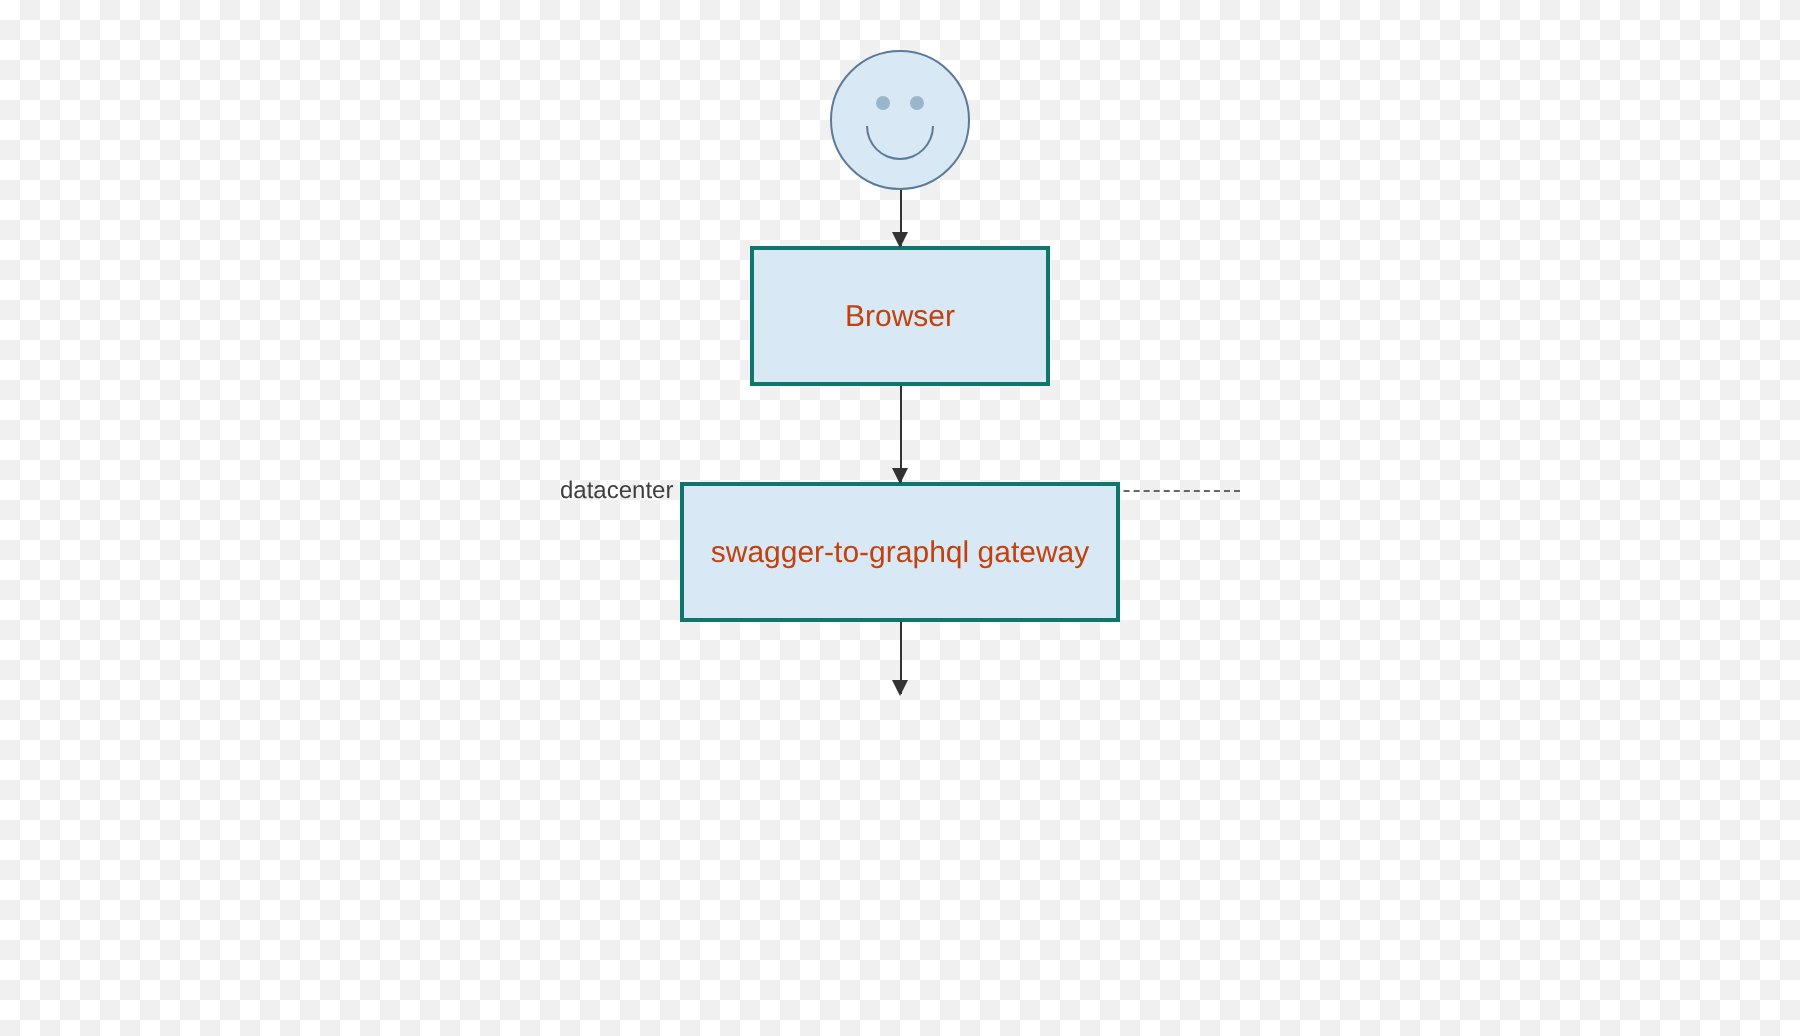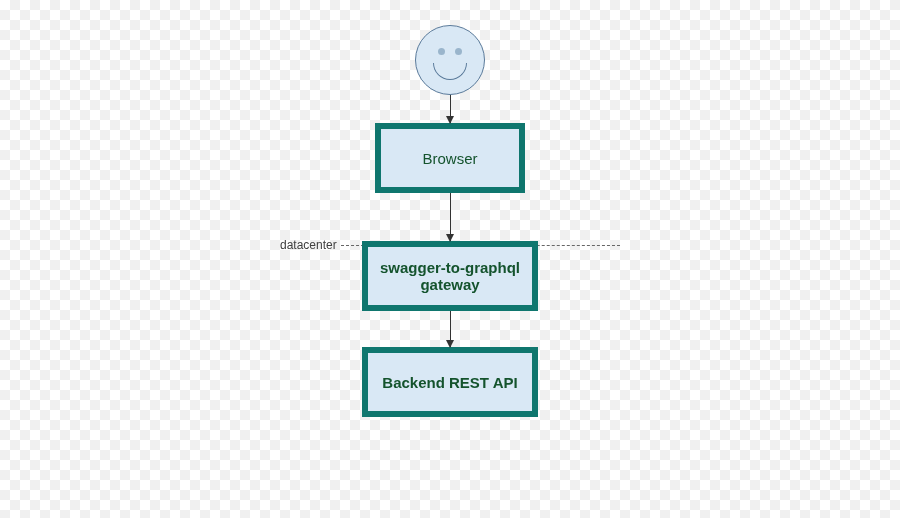--- a/index.html
+++ b/index.html
@@ -67,30 +67,30 @@
       transform: translateX(-50%);
       border-left: 4px solid transparent;
       border-right: 4px solid transparent;
       border-top: 8px solid #333;
     }
     .arrow.a1 { height: 28px; }
     .arrow.a2 { height: 48px; }
     .arrow.a3 { height: 36px; }
     .box {
       background: #d9e8f5;
-      border: 6px solid #0f766e;
+      border: 2px solid #0f766e;
       display: flex;
       align-items: center;
       justify-content: center;
       text-align: center;
       font-size: 15px;
-      color: #14532d;
+      color: #c2410c;
     }
     .box.small { width: 150px; height: 70px; }
-    .box.large { width: 176px; height: 70px; font-weight: bold; }
+    .box.large { width: 220px; height: 70px; }
     .divider-wrap {
       position: absolute;
       left: 280px;
       right: 280px;
       top: 238px;
       display: flex;
       align-items: center;
     }
     .divider-label {
       font-size: 12px;
@@ -119,16 +119,13 @@
   </div>
   <div class="arrow a1"></div>
   <div class="box small">
     <span>Browser</span>
   </div>
   <div class="arrow a2"></div>
   <div class="box large">
     <span>swagger-to-graphql gateway</span>
   </div>
   <div class="arrow a3"></div>
-  <div class="box large">
-    <span>Backend REST API</span>
-  </div>
 </div>
 
 </body></html>

